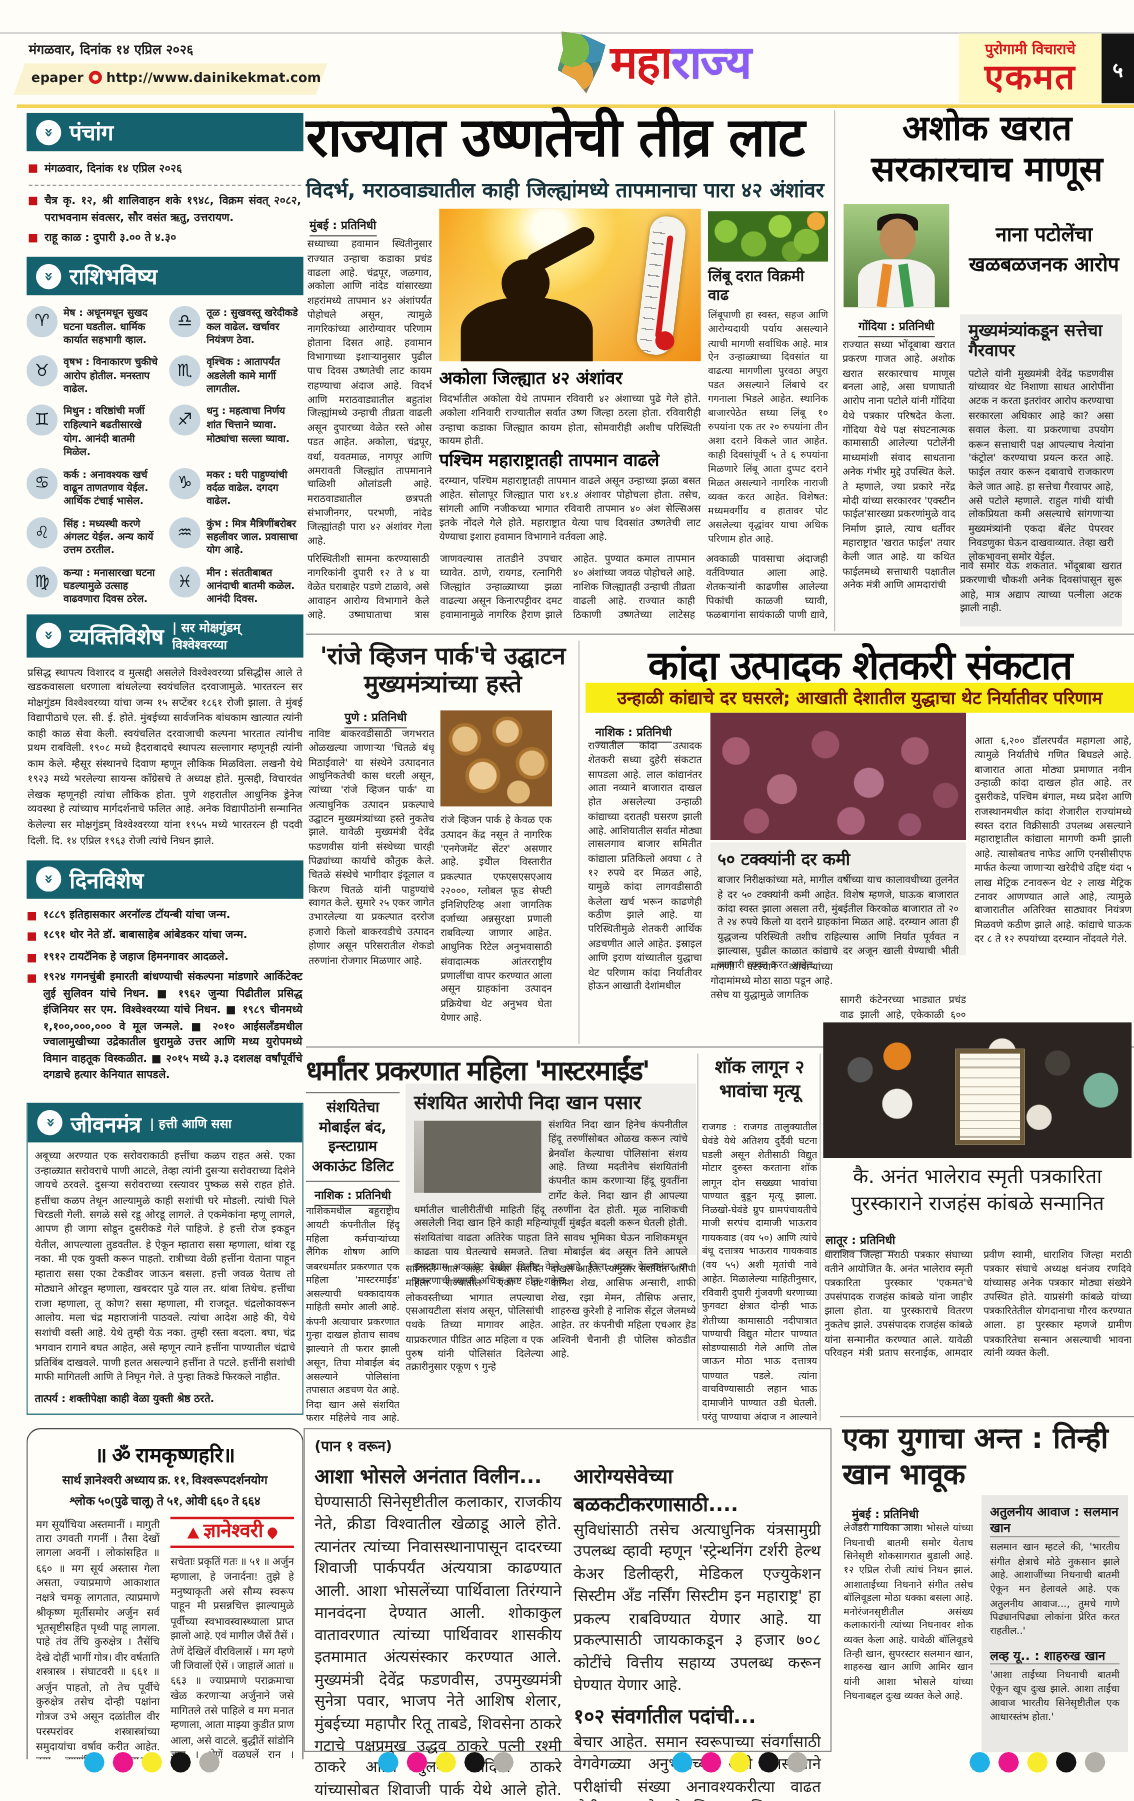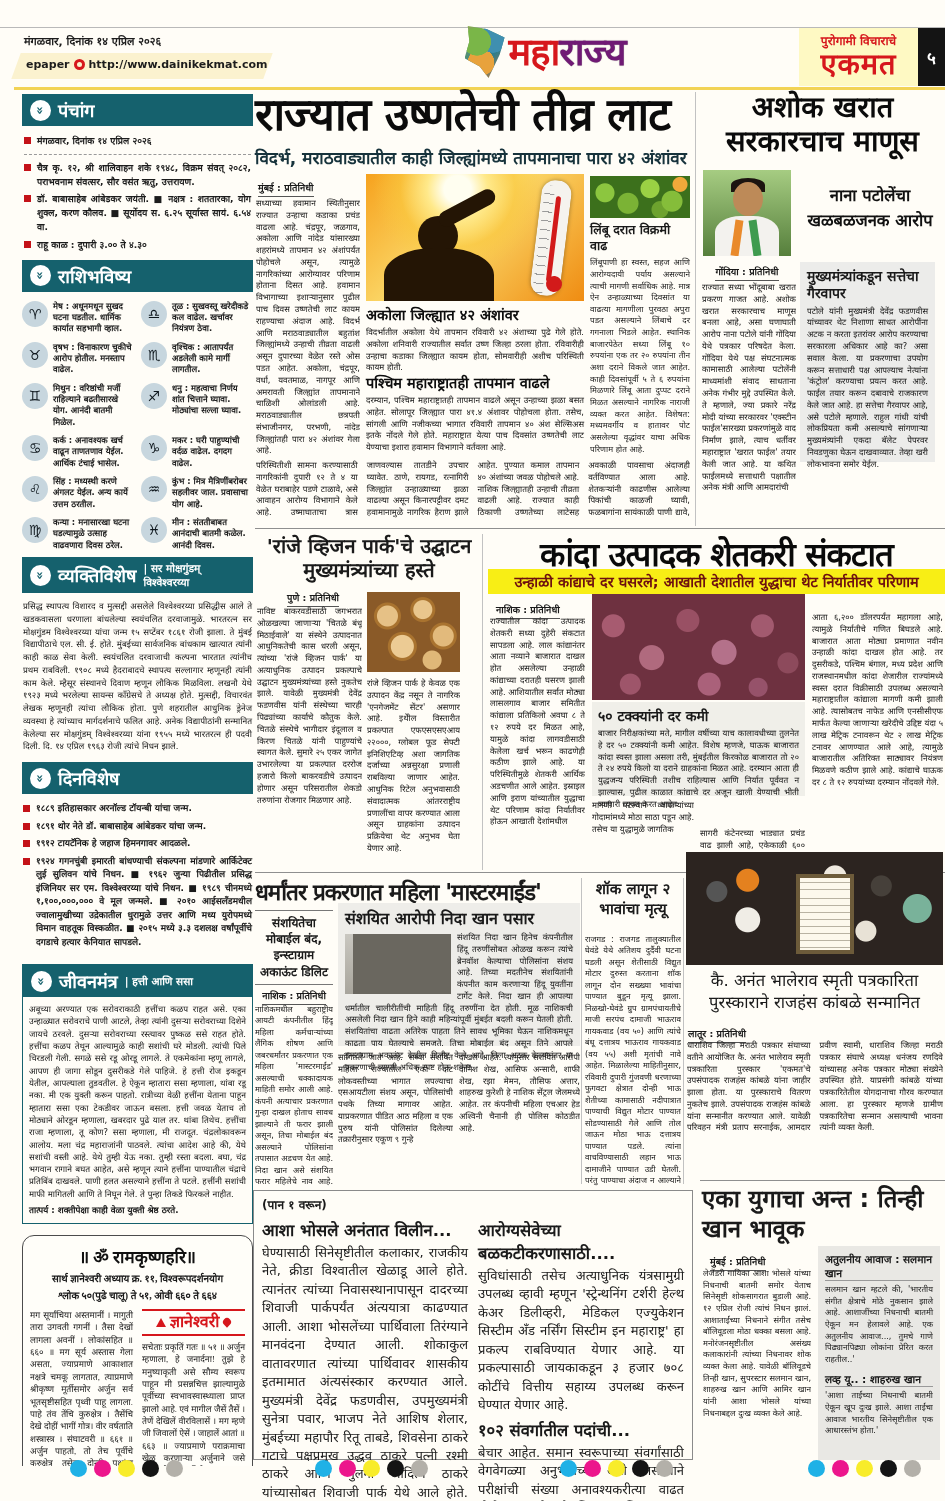--- a/index.html
+++ b/index.html
@@ -16,21 +16,21 @@
   .epaper-icon::after{ content:""; position:absolute; left:3px; top:3px; width:5px; height:5px; border-radius:50%; background:#fbf2cf; }
   .masthead { position:absolute; left:395px; top:26px; width:300px; display:flex; align-items:center; justify-content:center; gap:4px; }
   .mh-map { width:40px; height:52px; background:
       radial-gradient(circle at 30% 30%, #7ab648 0 30%, transparent 31%),
       radial-gradient(circle at 70% 25%, #3f8fb0 0 28%, transparent 29%),
       radial-gradient(circle at 40% 70%, #e8a23c 0 30%, transparent 31%),
       linear-gradient(145deg,#8fae4e,#2f7d8c 60%,#cf7f37);
       clip-path:polygon(8% 0,55% 6%,100% 22%,88% 55%,60% 100%,38% 78%,0 62%,12% 30%); }
   .mh-word { font-size:38px; font-weight:800; letter-spacing:-1px; line-height:1; }
   .mh-part1 { color:#d6171c; }
-  .mh-part2 { color:#701a75; text-shadow:0 0 1px #8e8e8e; }
+  .mh-part2 { color:#8b5cf6; text-shadow:0 0 1px #8e8e8e; }
   .brandbox { position:absolute; left:799px; top:28px; width:119px; height:58px; background:#fef9c3; text-align:center; padding-top:4px; }
   .brand-tag { color:#d6171c; font-size:12px; font-weight:bold; }
   .brand-name { color:#d6171c; font-size:29px; font-weight:800; line-height:1.05; letter-spacing:1px; }
   .pagenumbox { position:absolute; left:918px; top:28px; width:27px; height:58px; background:#141414; color:#fff; display:flex; align-items:center; justify-content:center; font-size:17px; font-weight:bold; }
   .yellow-rule { position:absolute; left:14px; top:87px; width:931px; height:3px; background:#f2d355; }
 
   
   .sidebar { position:absolute; left:22px; top:94px; width:231px; height:1372px; overflow:hidden; }
   .sechead { display:flex; align-items:center; gap:7px; background:#15616d; color:#fff; padding:4px 8px; font-weight:800; font-size:18px; }
   .sechead .sub { font-size:10.5px; font-weight:bold; }
@@ -93,21 +93,21 @@
   
   .kh-headline { position:absolute; left:700px; top:90px; width:245px; text-align:center; font-size:29px; font-weight:800; line-height:1.18; color:#0b0b0b; }
   .kh-photo { position:absolute; left:703px; top:170px; width:88px; height:86px; background:linear-gradient(#a6cc82,#567f3c); overflow:hidden; }
   .kh-head2 { position:absolute; left:30px; top:12px; width:30px; height:34px; border-radius:50%; background:#bd8a58; }
   .kh-hair { position:absolute; left:28px; top:8px; width:34px; height:14px; border-radius:50% 50% 0 0; background:#1c1410; }
   .kh-kurta { position:absolute; left:12px; top:46px; width:64px; height:40px; border-radius:40% 40% 0 0; background:#f3f2ee; }
   .kh-scarf1 { position:absolute; left:30px; top:50px; width:8px; height:36px; background:#e98a2b; transform:rotate(8deg); }
   .kh-scarf2 { position:absolute; left:48px; top:50px; width:8px; height:36px; background:#3f9b4f; transform:rotate(-8deg); }
   .kh-caption { position:absolute; left:698px; top:260px; width:98px; text-align:center; }
   .kh-kicker { position:absolute; left:800px; top:184px; width:140px; text-align:center; font-size:16.5px; font-weight:800; line-height:1.5; color:#111; }
-  .kh-graybox { position:absolute; left:800px; top:262px; width:135px; height:200px; background:#ececea; padding:6px 7px; }
+  .kh-graybox { position:absolute; left:800px; top:262px; width:135px; height:260px; background:#ececea; padding:6px 7px; }
   .kh-gb-title { font-weight:800; font-size:14px; line-height:1.2; margin-bottom:4px; }
   .kh-body { position:absolute; left:702px; top:282px; width:94px; height:234px; overflow:hidden; }
   .kh-body2 { position:absolute; left:800px; top:466px; width:135px; height:52px; overflow:hidden; }
 
   
   .rj-headline { position:absolute; left:255px; top:534px; width:228px; text-align:center; font-size:20px; font-weight:800; line-height:1.2; }
   .rj-byline { position:absolute; left:258px; top:586px; width:110px; text-align:center; }
   .rj-photo { position:absolute; left:367px; top:592px; width:93px; height:80px; background:#8a5a28;
       background-image: radial-gradient(circle at 22% 30%, #e6c186 0 10px, #a9732f 11px 13px, transparent 14px),
       radial-gradient(circle at 60% 22%, #e9c68d 0 9px, #a9732f 10px 12px, transparent 13px),
@@ -212,21 +212,20 @@
   <div class="sidebar">
 
     <div class="sec">
       <div class="sechead">
         <span class="chev">»</span>
         <span>पंचांग</span>
       </div>
       <div class="panchang-body">
         <div class="pline first">मंगळवार, दिनांक १४ एप्रिल २०२६</div>
         <div class="pline">चैत्र कृ. १२, श्री शालिवाहन शके १९४८, विक्रम संवत् २०८२, पराभवनाम संवत्सर, सौर वसंत ऋतु, उत्तरायण.</div>
-        <div class="pline">डॉ. बाबासाहेब आंबेडकर जयंती. ■ नक्षत्र : शततारका, योग शुक्ल, करण कौलव. ■ सूर्योदय स. ६.२५ सूर्यास्त सायं. ६.५४ वा.</div>
         <div class="pline">राहू काळ : दुपारी ३.०० ते ४.३०</div>
       </div>
     </div>
 
     <div class="sec">
       <div class="sechead">
         <span class="chev">»</span>
         <span>राशिभविष्य</span>
       </div>
       <div class="rashi-grid">
@@ -373,20 +372,21 @@
     <div class="kh-scarf1"></div>
     <div class="kh-scarf2"></div>
   </div>
   <div class="kh-caption"><span class="byline">गोंदिया : प्रतिनिधी</span></div>
   <div class="kh-kicker">नाना पटोलेंचा खळबळजनक आरोप</div>
   <div class="kh-graybox">
     <div class="kh-gb-title">मुख्यमंत्र्यांकडून सत्तेचा गैरवापर</div>
     <div class="body-txt">पटोले यांनी मुख्यमंत्री देवेंद्र फडणवीस यांच्यावर थेट निशाणा साधत आरोपींना अटक न करता इतरांवर आरोप करण्याचा सरकारला अधिकार आहे का? असा सवाल केला. या प्रकरणाचा उपयोग करून सत्ताधारी पक्ष आपल्याच नेत्यांना 'कंट्रोल' करण्याचा प्रयत्न करत आहे. फाईल तयार करून दबावाचे राजकारण केले जात आहे. हा सत्तेचा गैरवापर आहे, असे पटोले म्हणाले. राहुल गांधी यांची लोकप्रियता कमी असल्याचे सांगणाऱ्या मुख्यमंत्र्यांनी एकदा बॅलेट पेपरवर निवडणुका घेऊन दाखवाव्यात. तेव्हा खरी लोकभावना समोर येईल.</div>
   </div>
   <div class="kh-body body-txt">राज्यात सध्या भोंदूबाबा खरात प्रकरण गाजत आहे. अशोक खरात सरकारचाच माणूस बनला आहे, असा घणाघाती आरोप नाना पटोले यांनी गोंदिया येथे पत्रकार परिषदेत केला. गोंदिया येथे पक्ष संघटनात्मक कामासाठी आलेल्या पटोलेंनी माध्यमांशी संवाद साधताना अनेक गंभीर मुद्दे उपस्थित केले. ते म्हणाले, ज्या प्रकारे नरेंद्र मोदी यांच्या सरकारवर 'एक्स्टीन फाईल'सारख्या प्रकरणांमुळे वाद निर्माण झाले, त्याच धर्तीवर महाराष्ट्रात 'खरात फाईल' तयार केली जात आहे. या कथित फाईलमध्ये सत्ताधारी पक्षातील अनेक मंत्री आणि आमदारांची</div>
+  <div class="kh-body2 body-txt">नावे समोर येऊ शकतात. भोंदूबाबा खरात प्रकरणाची चौकशी अनेक दिवसांपासून सुरू आहे, मात्र अद्याप त्याच्या पत्नीला अटक झाली नाही.</div>
 
   <div class="hrule" style="left:255px; top:528px; width:690px;"></div>
 
   <div class="rj-headline">'रांजे व्हिजन पार्क'चे उद्घाटन मुख्यमंत्र्यांच्या हस्ते</div>
   <div class="rj-byline"><span class="byline">पुणे : प्रतिनिधी</span></div>
   <div class="rj-photo"></div>
   <div class="rj-col1 body-txt">नाविष्ट बाकरवडीसाठी जगभरात ओळखल्या जाणाऱ्या 'चितळे बंधू मिठाईवाले' या संस्थेने उत्पादनात आधुनिकतेची कास धरली असून, त्यांच्या 'रांजे व्हिजन पार्क' या अत्याधुनिक उत्पादन प्रकल्पाचे उद्घाटन मुख्यमंत्र्यांच्या हस्ते नुकतेच झाले. यावेळी मुख्यमंत्री देवेंद्र फडणवीस यांनी संस्थेच्या चारही पिढ्यांच्या कार्याचे कौतुक केले. चितळे संस्थेचे भागीदार इंदूलाल व किरण चितळे यांनी पाहुण्यांचे स्वागत केले. सुमारे २५ एकर जागेत उभारलेल्या या प्रकल्पात दररोज हजारो किलो बाकरवडीचे उत्पादन होणार असून परिसरातील शेकडो तरुणांना रोजगार मिळणार आहे.</div>
   <div class="rj-col2 body-txt">रांजे व्हिजन पार्क हे केवळ एक उत्पादन केंद्र नसून ते नागरिक 'एनगेजमेंट सेंटर' असणार आहे. इथेील विस्तारीत प्रकल्पात एफएसएसएआय २२०००, ग्लोबल फूड सेफ्टी इनिशिएटिव्ह अशा जागतिक दर्जाच्या अन्नसुरक्षा प्रणाली राबविल्या जाणार आहेत. आधुनिक रिटेल अनुभवासाठी संवादात्मक आंतरराष्ट्रीय प्रणालींचा वापर करण्यात आला असून ग्राहकांना उत्पादन प्रक्रियेचा थेट अनुभव घेता येणार आहे.</div>
   <div class="vrule" style="left:482px; top:534px; height:336px;"></div>
 

